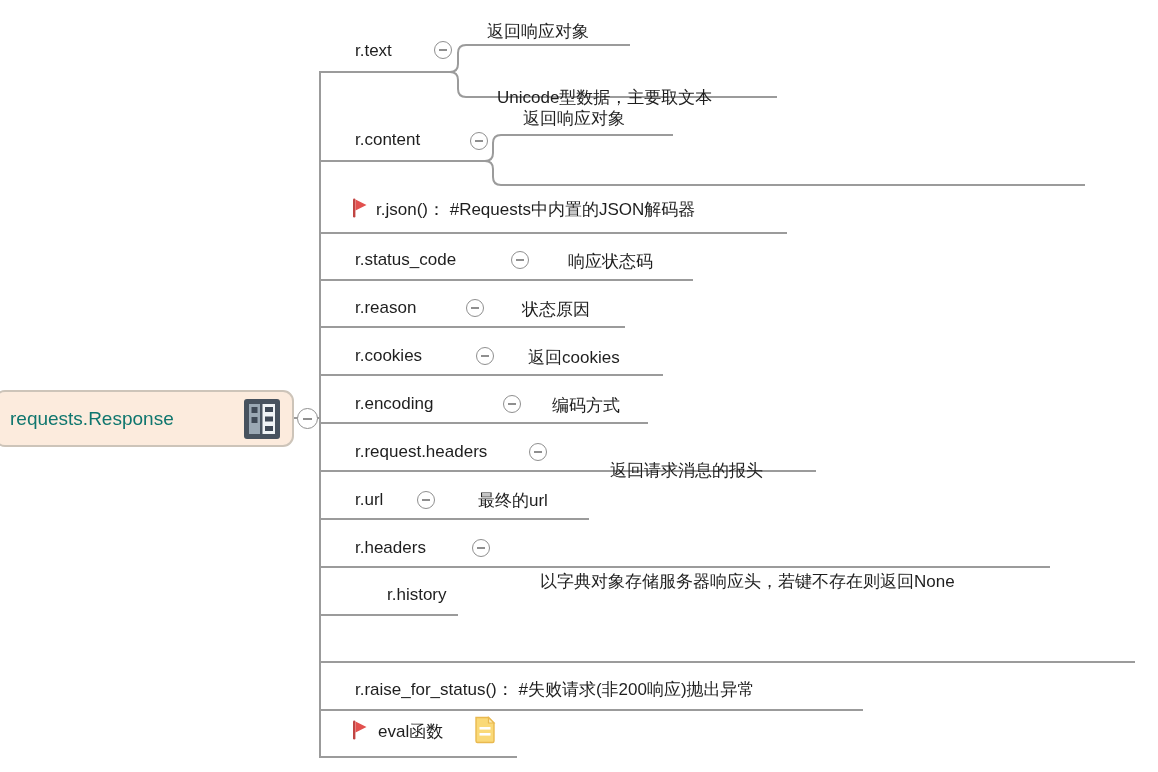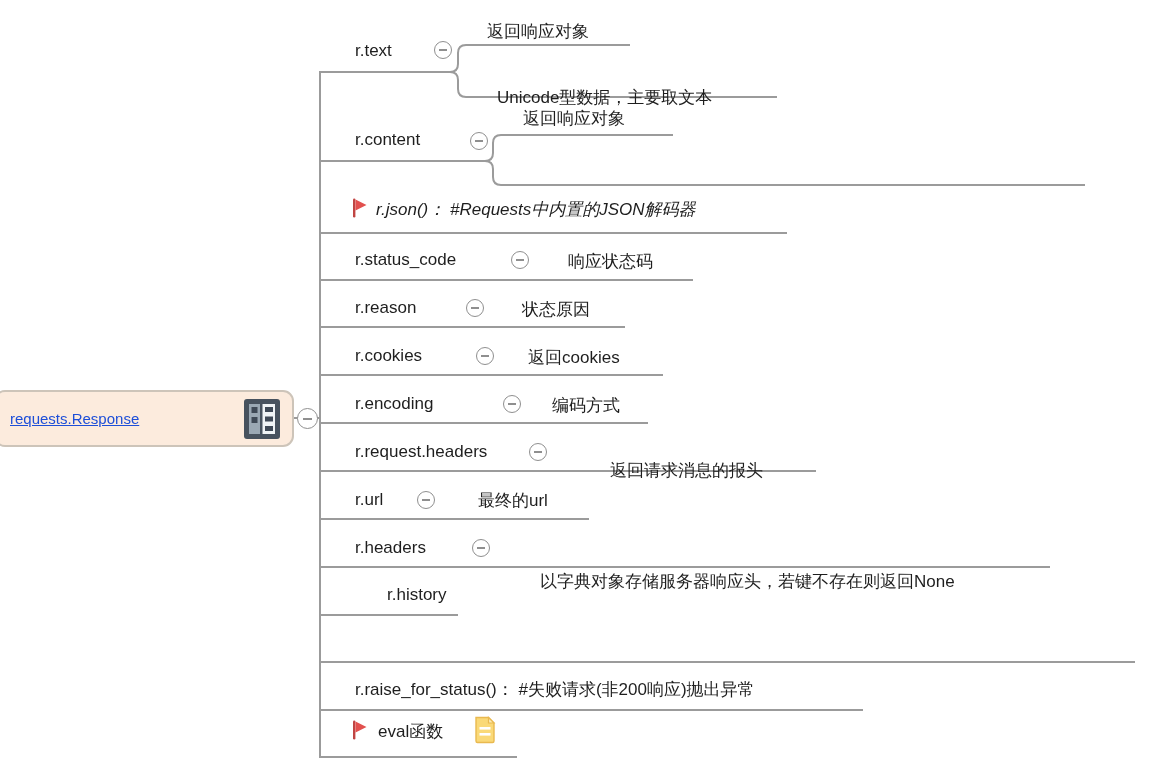--- a/index.html
+++ b/index.html
@@ -28,25 +28,24 @@
     width: 300px; height: 57px;
     background: #fcebdd;
     border: 2px solid #cdc4b9;
     border-radius: 11px;
     box-sizing: border-box;
     display: flex; align-items: center;
     padding: 0 12px 0 14px;
     gap: 10px;
   }
   .root-label {
-    font-size: 15px;
-    color: #1d4ed8;
+    font-size: 19px;
+    color: #0f766e;
     white-space: nowrap;
     flex: 1;
-    text-decoration: underline;
   }
 
   .collapse-btn {
     position: absolute;
     width: 18px; height: 18px;
     border: 1.6px solid #8f8f8f;
     border-radius: 50%;
     background: #ffffff;
     box-sizing: border-box;
     display: flex; align-items: center; justify-content: center;
@@ -124,21 +123,21 @@
   <div class="topic" style="left:355px; top:129px;">r.content</div>
   <div class="collapse-btn" style="left:470px; top:132px;"></div>
   <div class="topic" style="left:523px; top:108px;">返回响应对象</div>
 
   <span class="flag-icon" style="left:352px; top:198px;">
     <svg width="17" height="20" viewBox="0 0 17 20">
       <rect x="1" y="0.5" width="2.4" height="19" rx="1.2" fill="#c04543"></rect>
       <path d="M3.5 1.5 L14.5 7 L3.5 12.5 Z" fill="#e2504e"></path>
     </svg>
   </span>
-  <div class="topic" style="left:376px; top:199px;font-style:italic;">r.json()： #Requests中内置的JSON解码器</div>
+  <div class="topic" style="left:376px; top:199px;">r.json()： #Requests中内置的JSON解码器</div>
 
   <div class="topic" style="left:355px; top:249px;">r.status_code</div>
   <div class="collapse-btn" style="left:511px; top:251px;"></div>
   <div class="topic" style="left:568px; top:251px;">响应状态码</div>
 
   <div class="topic" style="left:355px; top:297px;">r.reason</div>
   <div class="collapse-btn" style="left:466px; top:299px;"></div>
   <div class="topic" style="left:522px; top:299px;">状态原因</div>
 
   <div class="topic" style="left:355px; top:345px;">r.cookies</div>

